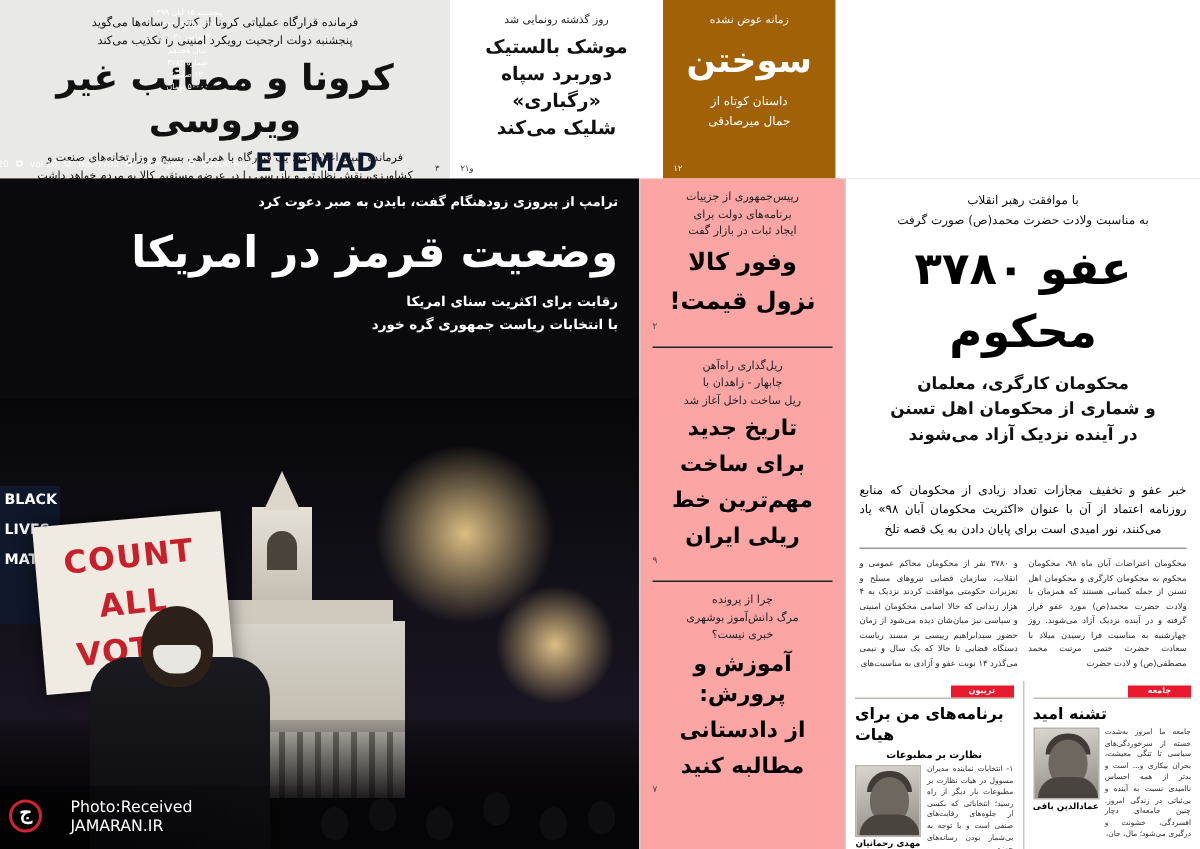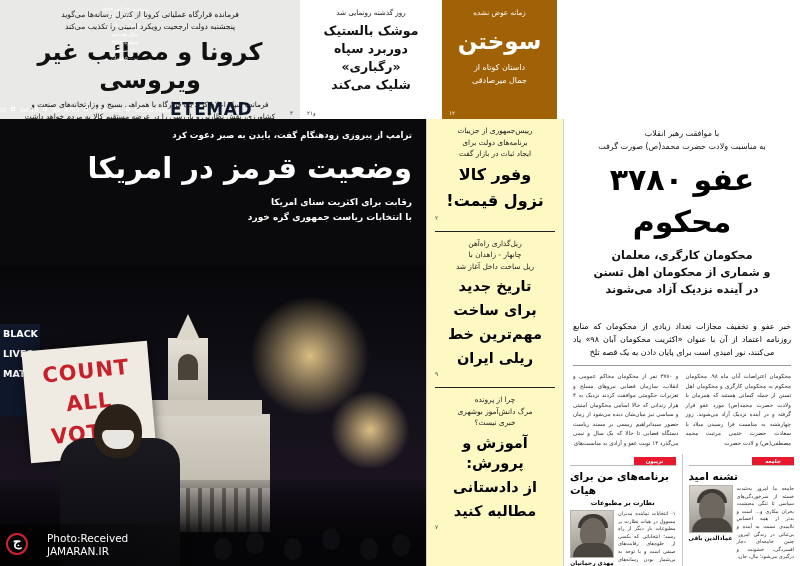--- a/index.html
+++ b/index.html
@@ -326,21 +326,21 @@
     color: #fff; font-size: 13px; font-weight: 700;
     font-family: "DejaVu Serif", serif;
   }
   .credit-txt { color: #fff; font-size: 10.5px; line-height: 13px; }
 
   
   .col-narrow {
     position: absolute;
     top: 119px; right: 236px;
     width: 138px; height: 447px;
-    background: #fef9c3;
+    background: #fca5a5;
     border-left: 1px solid #cfcdc8;
     border-right: 1px solid #cfcdc8;
     padding: 6px 8px;
     direction: rtl; text-align: center;
   }
   .nitem { position: relative; padding-bottom: 5px; }
   .nrule { border-bottom: 1.6px solid #222; margin: 5px 0 6px; }
   .n-kick { font-size: 7.4px; line-height: 11.5px; color: #222; }
   .n-head {
     font-size: 16px; font-weight: 700;

